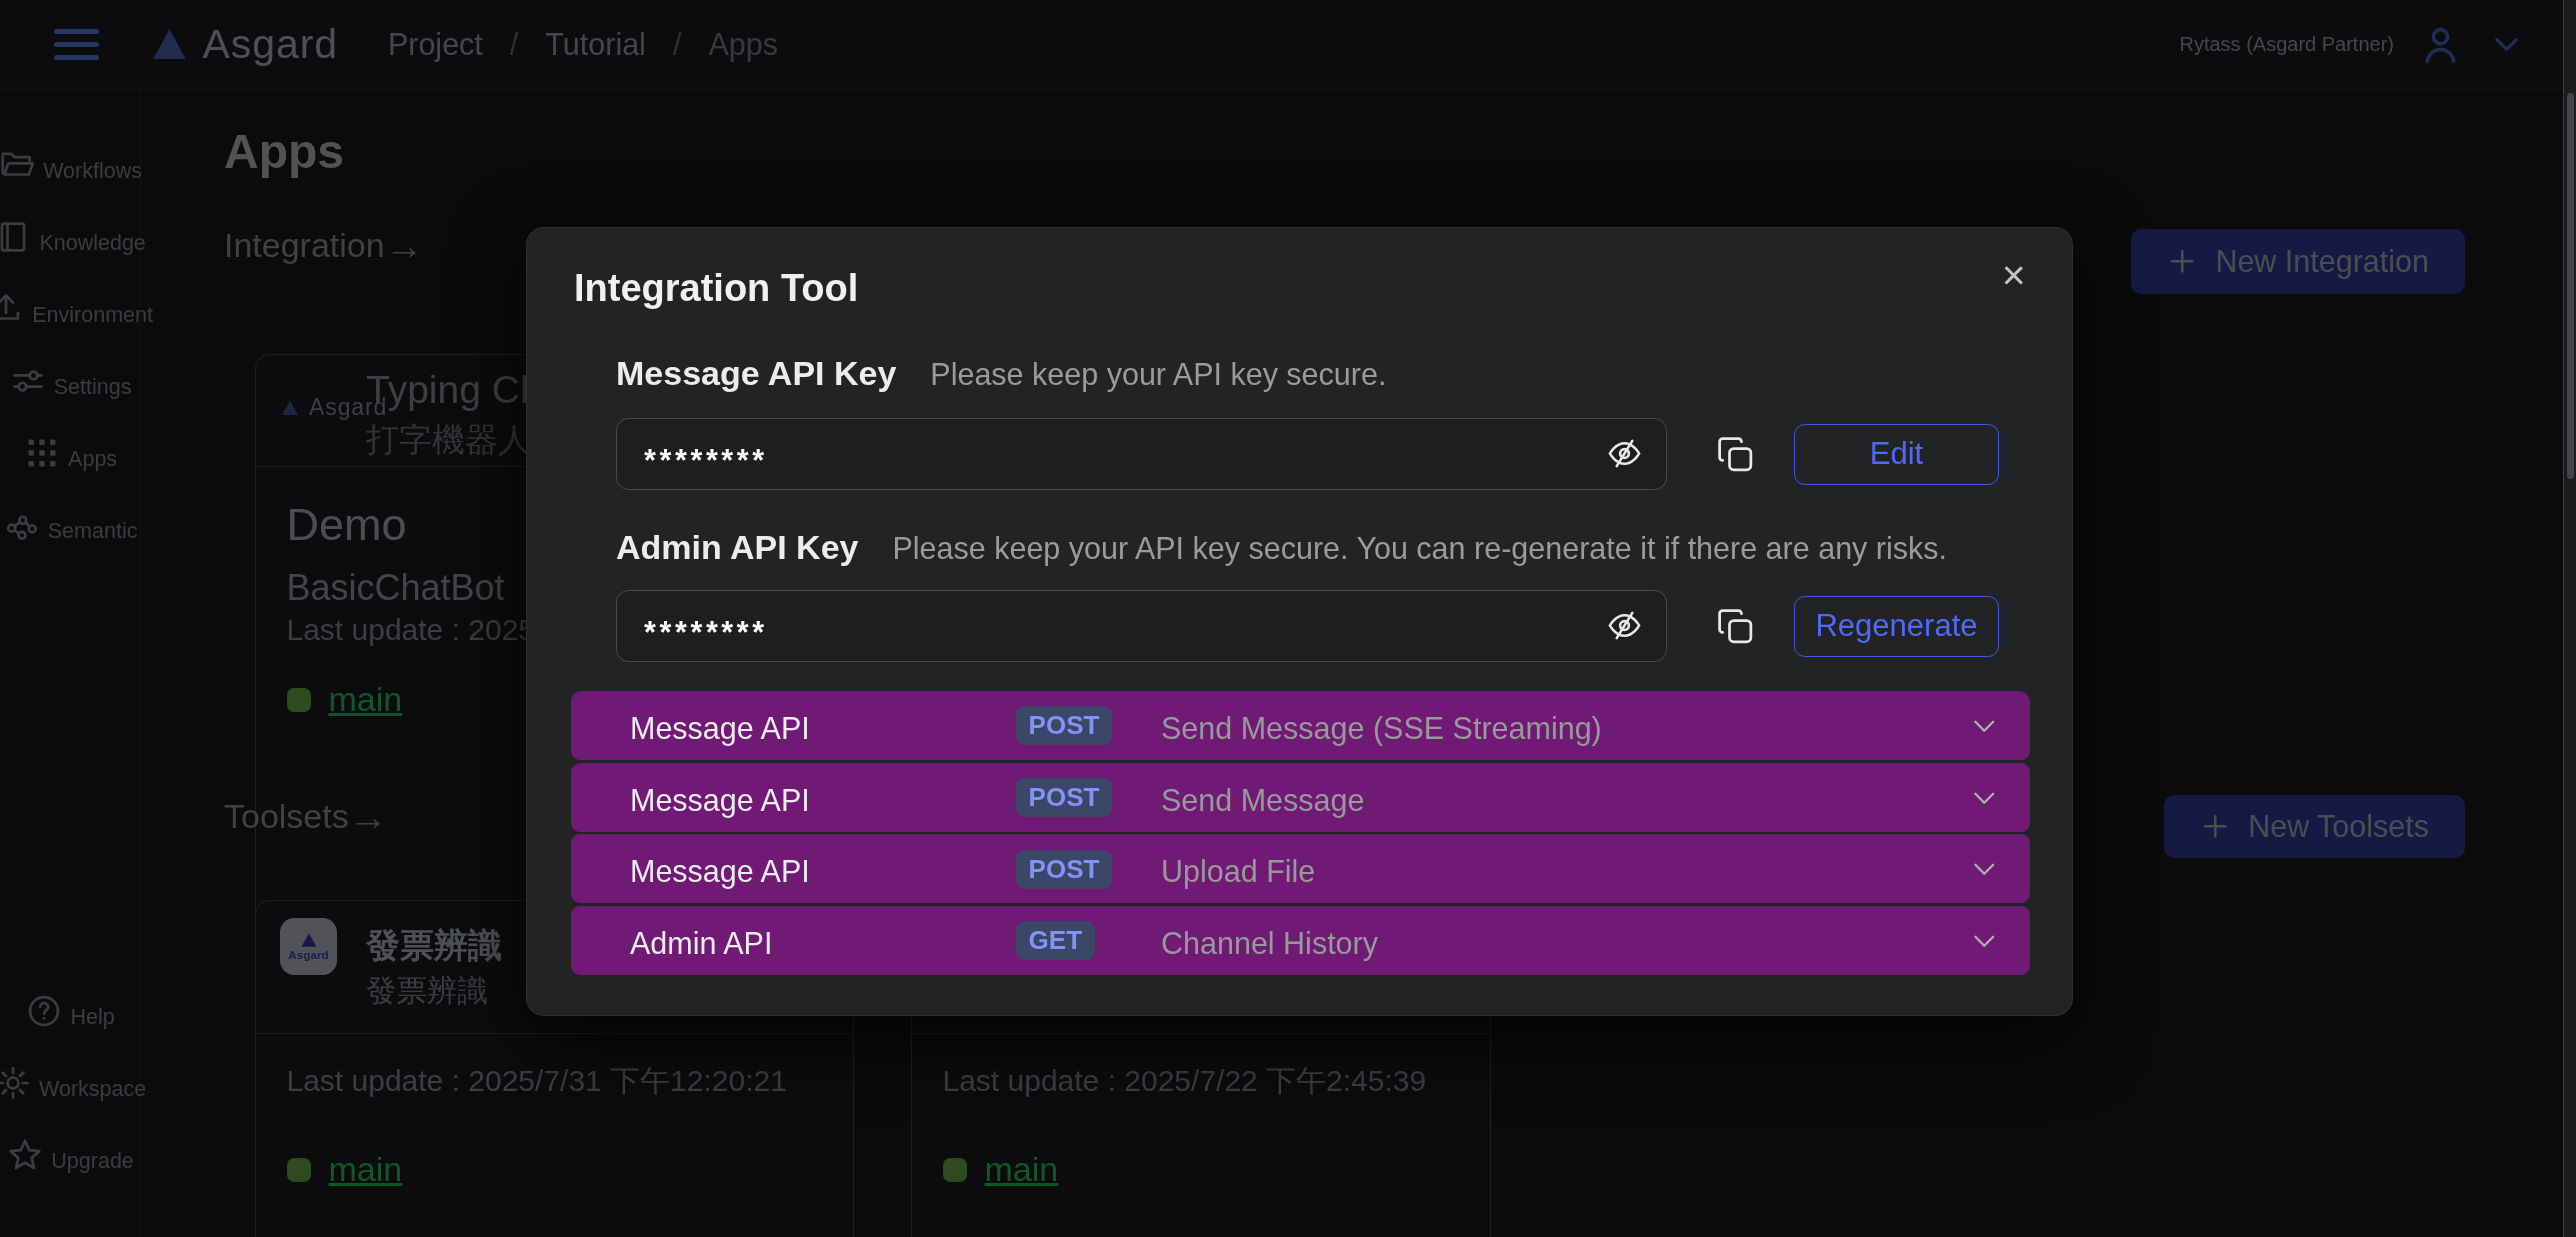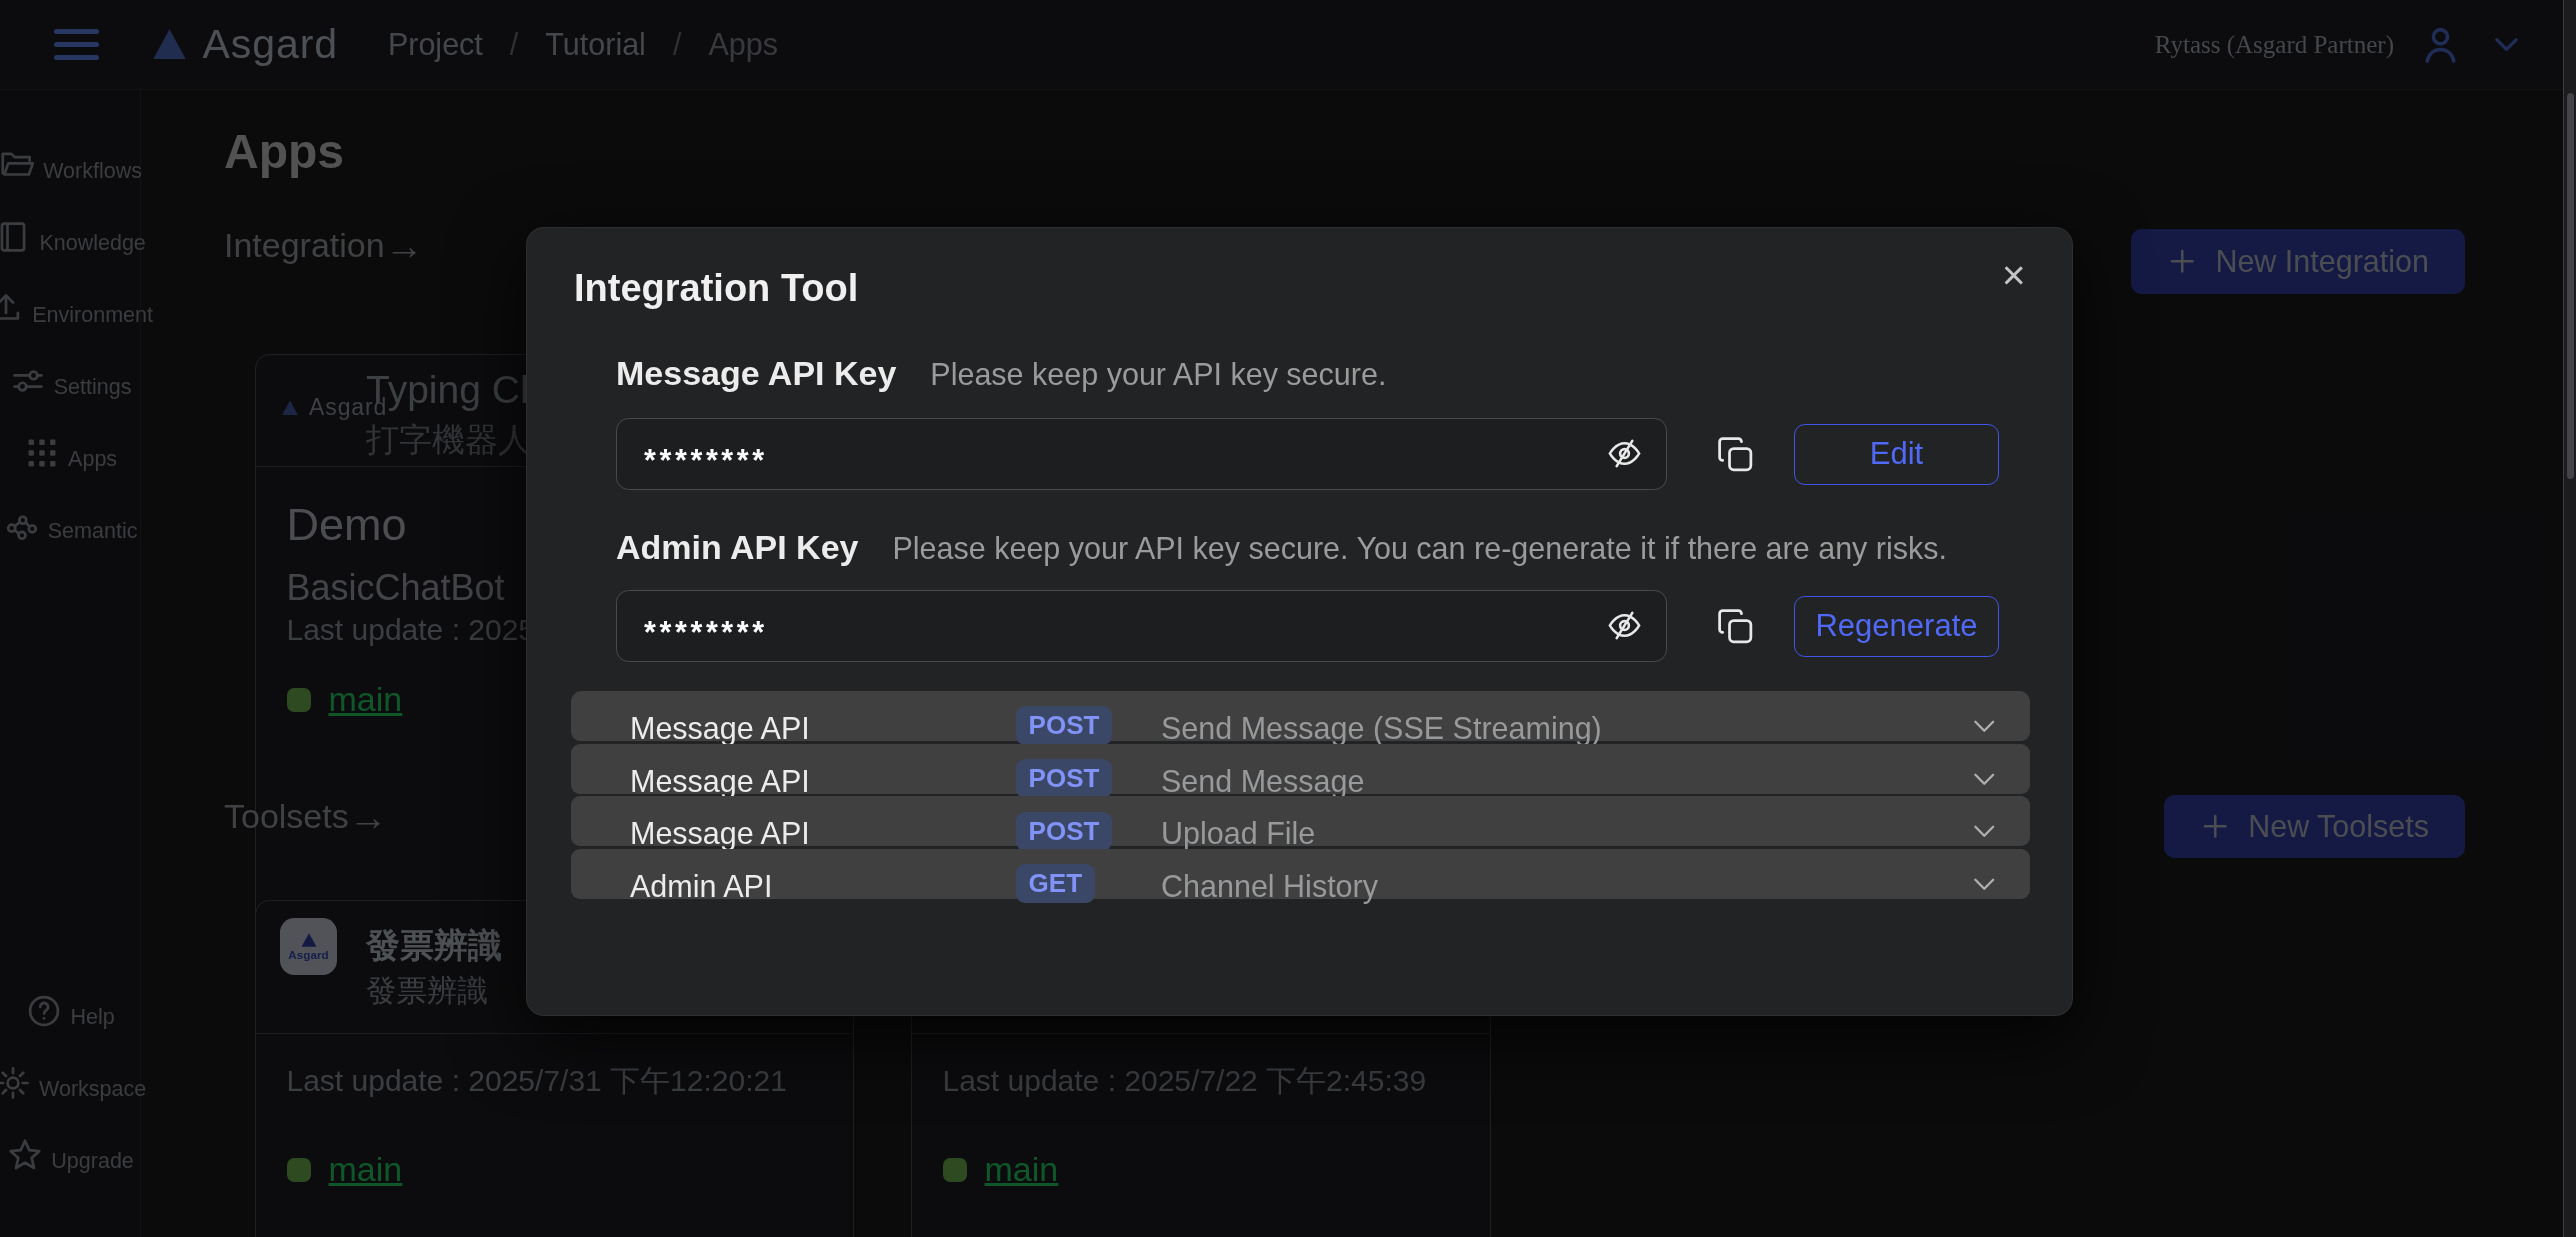--- a/index.html
+++ b/index.html
@@ -15,21 +15,21 @@
   .hamburger { margin-left:54px; width:45px; height:32px; display:flex; flex-direction:column;
                justify-content:space-between; cursor:pointer; }
   .hamburger span { display:block; height:5.4px; border-radius:2.7px; background:#5b7be0; }
   .brand { display:flex; align-items:center; margin-left:50px; gap:12.6px; }
   .brand .tri { color:#4a67b5; width:41px; height:41px; }
   .brand .name { font-size:41px; font-weight:500; color:#aeb6c2; letter-spacing:0.9px; }
   .crumbs { display:flex; align-items:center; gap:27px; margin-left:50px; font-size:30.5px; color:#9aa1a9; }
   .crumbs .sep { color:#6a6f76; }
   .crumbs .last { color:#7d838b; }
   .top-right { margin-left:auto; margin-right:50px; display:flex; align-items:center; gap:23px; }
-  .user-name { font-size:25px; color:#9aa1a9;font-family:Liberation Serif, serif; }
+  .user-name { font-size:20px; color:#9aa1a9; }
   .person { width:47px; height:47px; color:#4a66c4; }
   .chev-top { width:39px; height:39px; color:#4a66c4; }
 
   .sidebar { position:absolute; left:0; top:90px; width:141px; height:1148px;
              background:#1a1a1e; border-right:0.9px solid #2c2c32;
              display:flex; flex-direction:column; align-items:center;
              padding-top:56px; padding-bottom:30.5px; }
   .side-item { display:flex; align-items:flex-end; gap:7.2px;
                margin-bottom:34px; cursor:pointer; color:#84898f; }
   .side-item svg { width:38px; height:38px; }
@@ -112,21 +112,21 @@
                color:#ffffff; font-size:30.5px; font-weight:700; letter-spacing:3.6px; padding:12.6px 81px 0 27px;
                font-family:"Liberation Sans", sans-serif; outline:none; }
   .eye-btn { position:absolute; right:23px; top:16px; width:39px; height:39px; color:#e8e8e8; cursor:pointer; }
   .copy-btn { margin-left:48px; width:41px; height:41px; color:#e8e8e8; cursor:pointer; flex-shrink:0; }
   .outline-btn { margin-left:38px; width:205px; height:61px; border-radius:10.8px; background:transparent;
                  border:1.8px solid #3f56e8; color:#5069f7; font-size:31px; cursor:pointer;
                  display:flex; align-items:center; justify-content:center; flex-shrink:0;
                  font-family:"Liberation Sans", sans-serif; }
 
   .api-list { position:absolute; left:44px; top:463px; width:1459px; display:flex; flex-direction:column; gap:2.7px; }
-  .api-row { position:relative; height:50px; background:#404040; border-radius:9px; cursor:pointer; }
+  .api-row { position:relative; height:69px; background:#701a75; border-radius:9px; cursor:pointer; }
   .api-row:first-child { border-top-left-radius:10.8px; border-top-right-radius:10.8px; }
   .api-name { position:absolute; left:59px; top:20px; font-size:30.5px; font-weight:500; color:#ececec; }
   .api-badge { position:absolute; left:445px; top:15.2px; height:39px; min-width:66px; padding:0 12.6px;
                background:#3b4766; border-radius:9px; color:#8193f7; font-size:26px; font-weight:700;
                display:flex; align-items:center; justify-content:center; }
   .api-endpoint { position:absolute; left:590px; top:20px; font-size:30.5px; color:#98999b; }
   .api-chevron { position:absolute; right:30.5px; top:20px; width:30.5px; height:30.5px; color:#aeb0b3; }
 
   svg { display:block; }
 </style>

